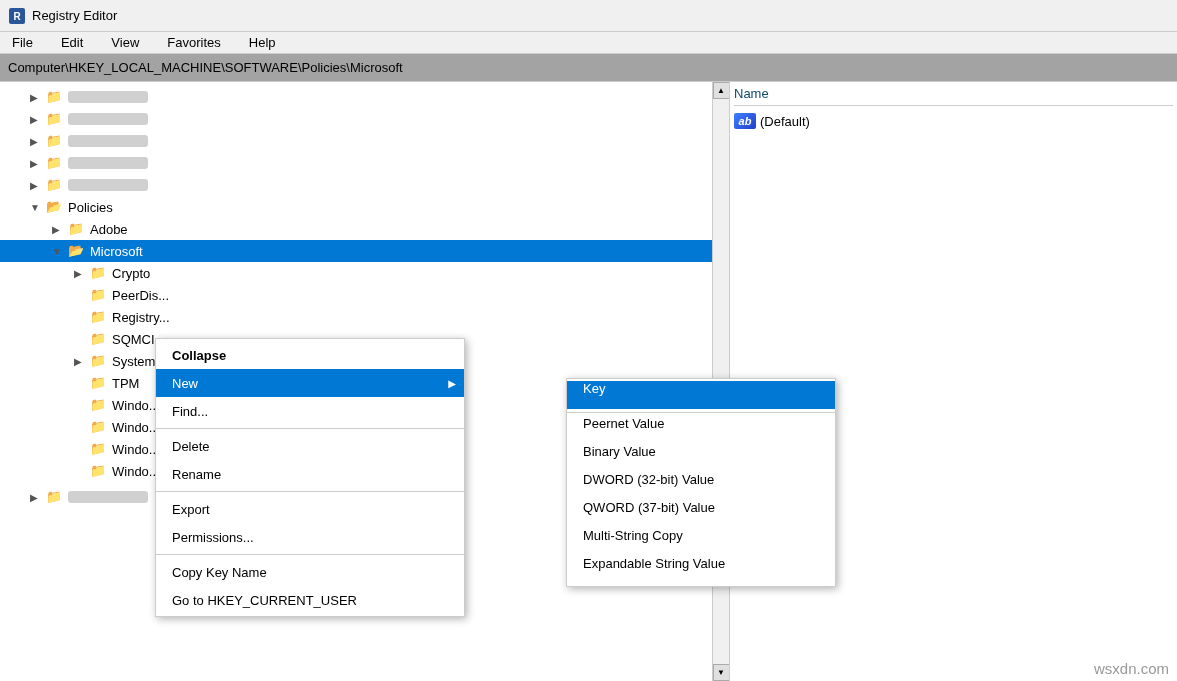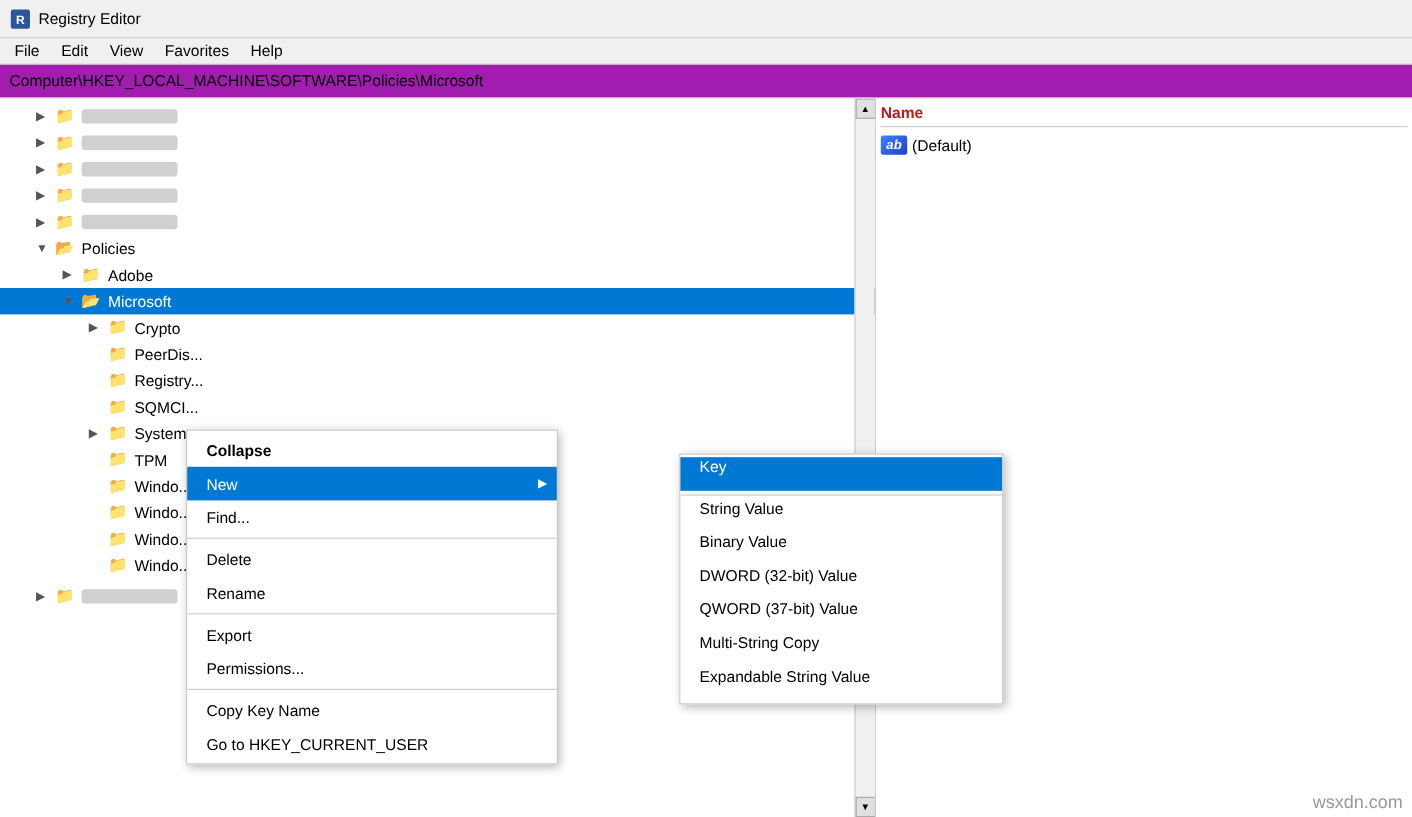--- a/index.html
+++ b/index.html
@@ -24,31 +24,31 @@
     }
 
     
     .menu-bar {
       background: #f0f0f0;
       height: 22px;
       display: flex;
       align-items: center;
       padding: 0 4px;
       border-bottom: 1px solid #ccc;
-      gap: 2px;
+      gap: 12px;
     }
     .menu-item {
       padding: 2px 8px;
       cursor: pointer;
       font-size: 13px;
     }
 
     
     .address-bar {
-      background: #a21caf;
+      background: #a3a3a3;
       height: 28px;
       display: flex;
       align-items: center;
       padding: 0 8px;
       border-bottom: 1px solid #ccc;
       font-size: 13px;
       color: #000;
     }
 
     
@@ -140,23 +140,23 @@
       padding: 4px;
     }
     .right-panel-header {
       display: flex;
       border-bottom: 1px solid #ccc;
       padding-bottom: 4px;
       margin-bottom: 4px;
     }
     .col-name {
       flex: 1;
-      font-weight: bold;
-      font-size: 13px;
-      color: #b91c1c;
+      font-weight: normal;
+      font-size: 13px;
+      color: #0c4a6e;
     }
     .default-row {
       display: flex;
       align-items: center;
       height: 22px;
       gap: 4px;
     }
     .ab-icon {
       width: 22px;
       height: 16px;
@@ -168,21 +168,21 @@
       color: #fff;
       font-size: 11px;
       font-weight: bold;
       font-style: italic;
     }
 
     
     .context-menu {
       position: absolute;
       left: 155px;
-      top: 276px;
+      top: 256px;
       width: 310px;
       background: #fff;
       border: 1px solid #ccc;
       box-shadow: 2px 2px 8px rgba(0,0,0,0.3);
       z-index: 100;
       padding: 2px 0;
     }
     .context-menu-item {
       height: 28px;
       display: flex;
@@ -443,21 +443,21 @@
       <span>Go to HKEY_CURRENT_USER</span>
     </div>
   </div>
 
   <div class="submenu">
     <div class="submenu-item active">
       <span>Key</span>
     </div>
     <div class="context-menu-divider"></div>
     <div class="submenu-item">
-      <span>String Value</span>
+      <span>Peernet Value</span>
     </div>
     <div class="submenu-item">
       <span>Binary Value</span>
     </div>
     <div class="submenu-item">
       <span>DWORD (32-bit) Value</span>
     </div>
     <div class="submenu-item">
       <span>QWORD (37-bit) Value</span>
     </div>

